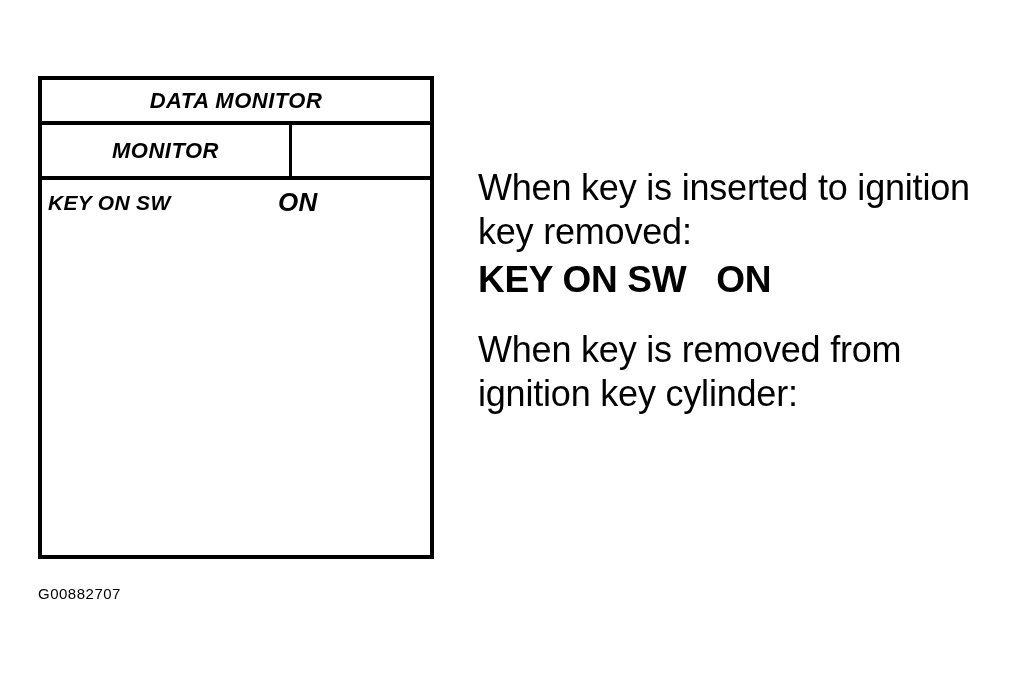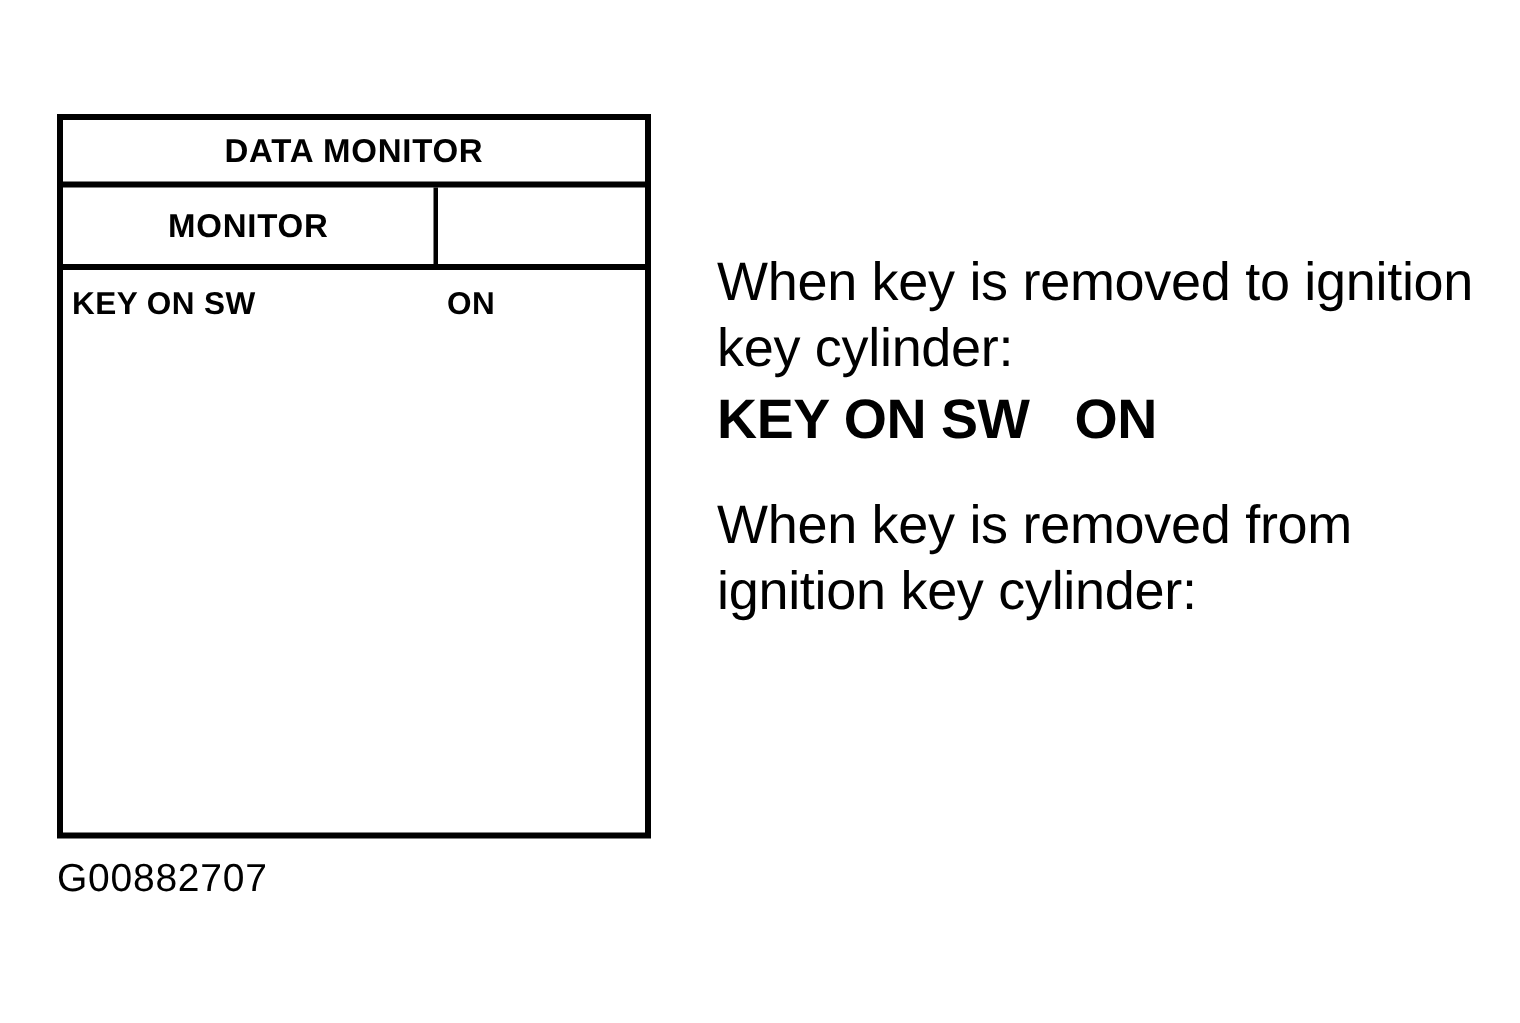--- a/index.html
+++ b/index.html
@@ -20,20 +20,21 @@
   
   #monitor-table {
     position: absolute;
     left: 38px;
     top: 76px;
     width: 396px;
     height: 483px;
     box-sizing: border-box;
     border: 4px solid #000000;
     background: #ffffff;
+    font-style: italic;
   }
 
   .table-row {
     position: absolute;
     left: 0;
     right: 0;
     box-sizing: border-box;
   }
 
   #row-title {
@@ -91,33 +92,32 @@
     width: 236px;
     padding-left: 6px;
     font-size: 21px;
     font-weight: bold;
     letter-spacing: 0.3px;
     line-height: 1;
   }
 
   #data-cell-value {
     flex: 1;
-    font-size: 21px;
+    font-size: 26px;
     font-weight: bold;
     letter-spacing: 0.3px;
     line-height: 1;
-    margin-left: 20px;
   }
 
   
   #figure-caption {
     position: absolute;
     left: 38px;
-    top: 572px;
-    font-size: 26px;
+    top: 586px;
+    font-size: 15px;
     font-weight: normal;
     letter-spacing: 0.5px;
     line-height: 1;
     white-space: nowrap;
   }
 
   
   #notes {
     position: absolute;
     left: 478px;
@@ -172,21 +172,21 @@
     <div id="data-cell-value">ON</div>
   </div>
 
 </div>
 
 <div id="figure-caption">G00882707</div>
 
 <div id="notes">
 
   <div class="note-block" id="note-block-1">
-    <p class="note-condition">When key is removed to ignition key cylinder:</p>
+    <p class="note-condition">When key is inserted to ignition key removed:</p>
     <p class="note-result">KEY ON SW   ON</p>
   </div>
 
   <div class="note-block" id="note-block-2">
     <p class="note-condition">When key is removed from ignition key cylinder:</p>
   </div>
 
 </div>
 
 </body></html>

